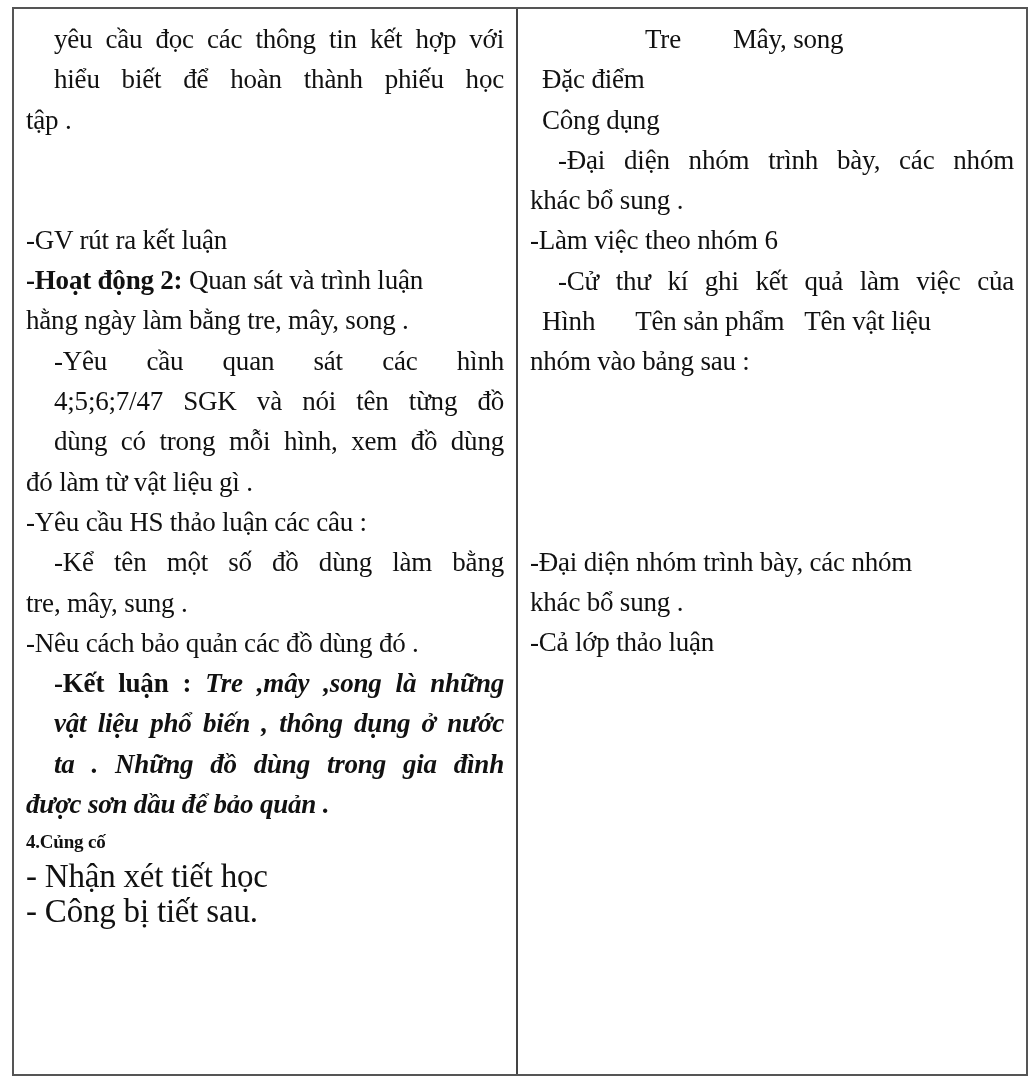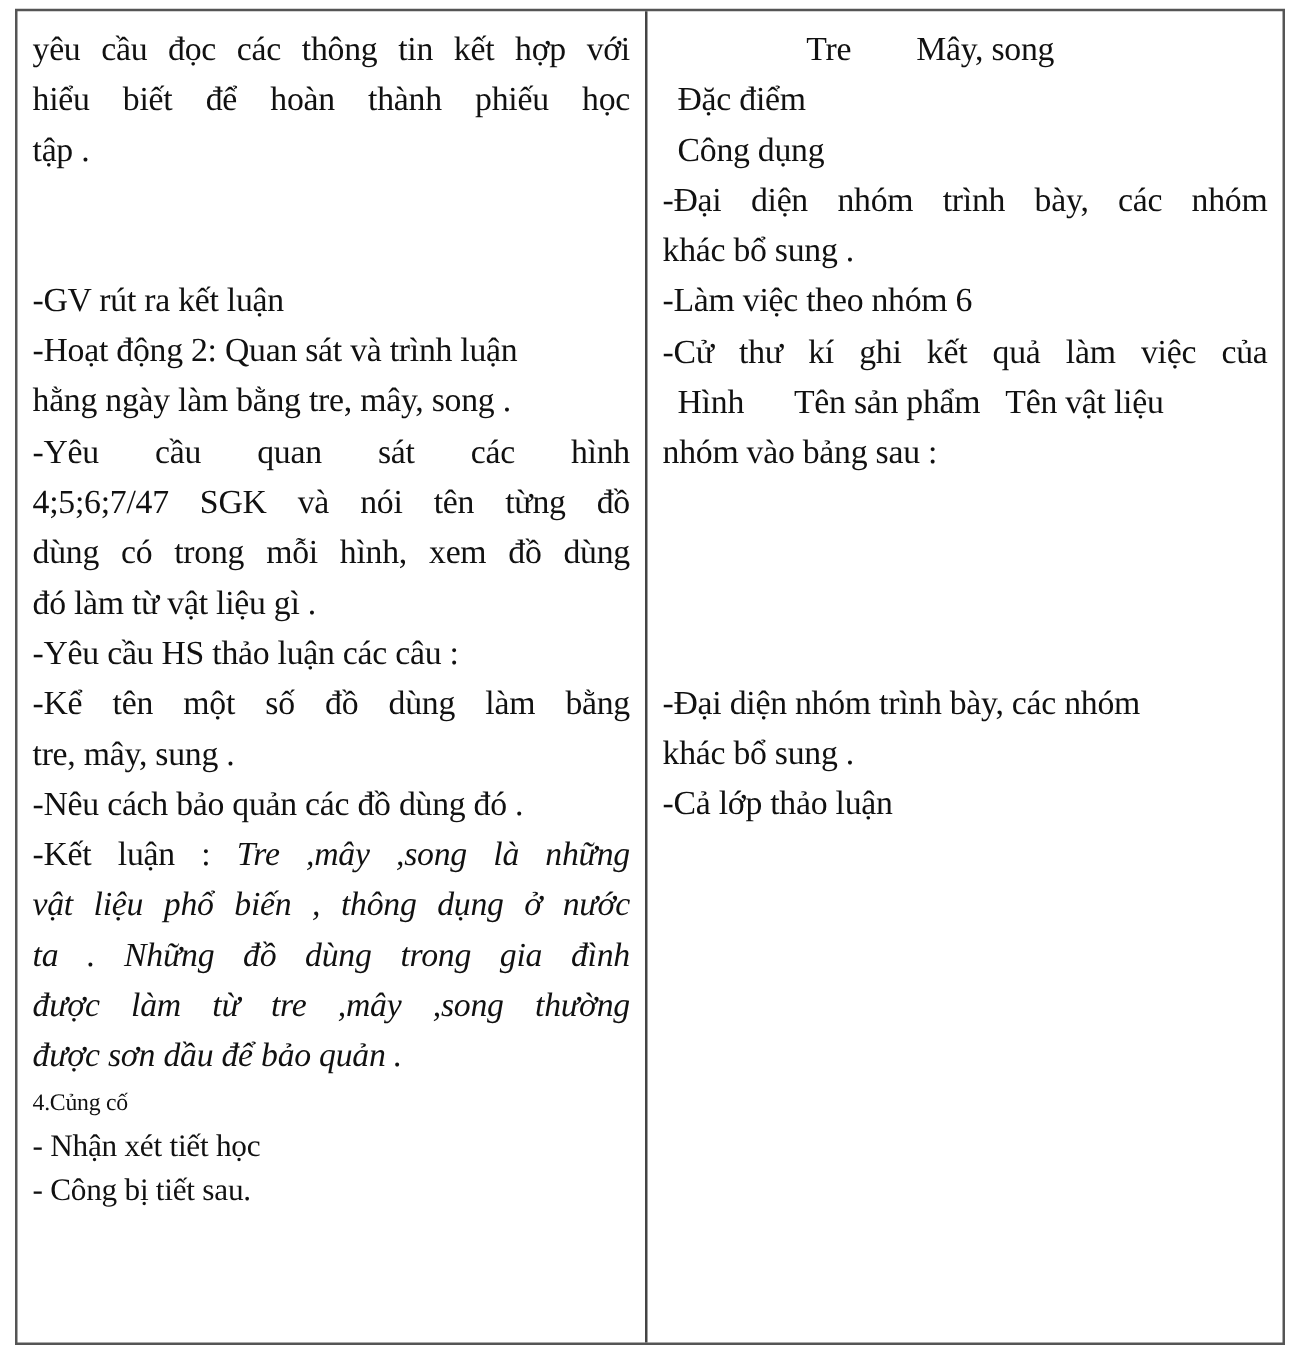--- a/index.html
+++ b/index.html
@@ -42,25 +42,26 @@
   .line {
     font-size: 27px;
     line-height: 40.3px;
     white-space: nowrap;
     letter-spacing: -0.2px;
   }
   .justify {
     text-align: justify;
     text-align-last: justify;
     white-space: normal;
+    margin-left: 28px;
   }
-  .b { font-weight: normal; }
-  .bi { font-weight: normal; font-style: italic; }
+  .b { font-weight: bold; }
+  .bi { font-weight: bold; font-style: italic; }
   .small {
-    font-size: 25px;
+    font-size: 33px;
     line-height: 35px;
   }
   .gap { height: 80px; }
   .gap-r1 { height: 160px; }
   .sp { display: inline-block; }
 </style>
 </head>
 <body>
 
 <div class="lesson-table">
@@ -88,21 +89,20 @@
     <div class="line">-Yêu cầu HS thảo luận các câu :</div>
     <div class="line justify">-Kể tên một số đồ dùng làm bằng</div>
     <div class="line">tre, mây, sung .</div>
     <div class="line">-Nêu cách bảo quản các đồ dùng đó .</div>
 
     <div class="line justify">
       <span class="b">-Kết luận :</span><span class="bi"> Tre ,mây ,song là những</span>
     </div>
     <div class="line justify bi">vật liệu phổ biến , thông dụng ở nước</div>
     <div class="line justify bi">ta . Những đồ dùng trong gia đình</div>
-    <div class="line justify bi">được làm từ tre ,mây ,song thường</div>
     <div class="line bi">được sơn dầu để bảo quản .</div>
 
     <div class="line b small" style="font-size:19px;">4.Củng cố</div>
     <div class="line small">- Nhận xét tiết học</div>
     <div class="line small">- Công bị tiết sau.</div>
   </div>
 
   <div class="col col-right">
     <div class="line">
       <span class="sp" style="width:115px;"></span><span>Tre</span><span class="sp" style="width:52px;"></span><span>Mây, song</span>

